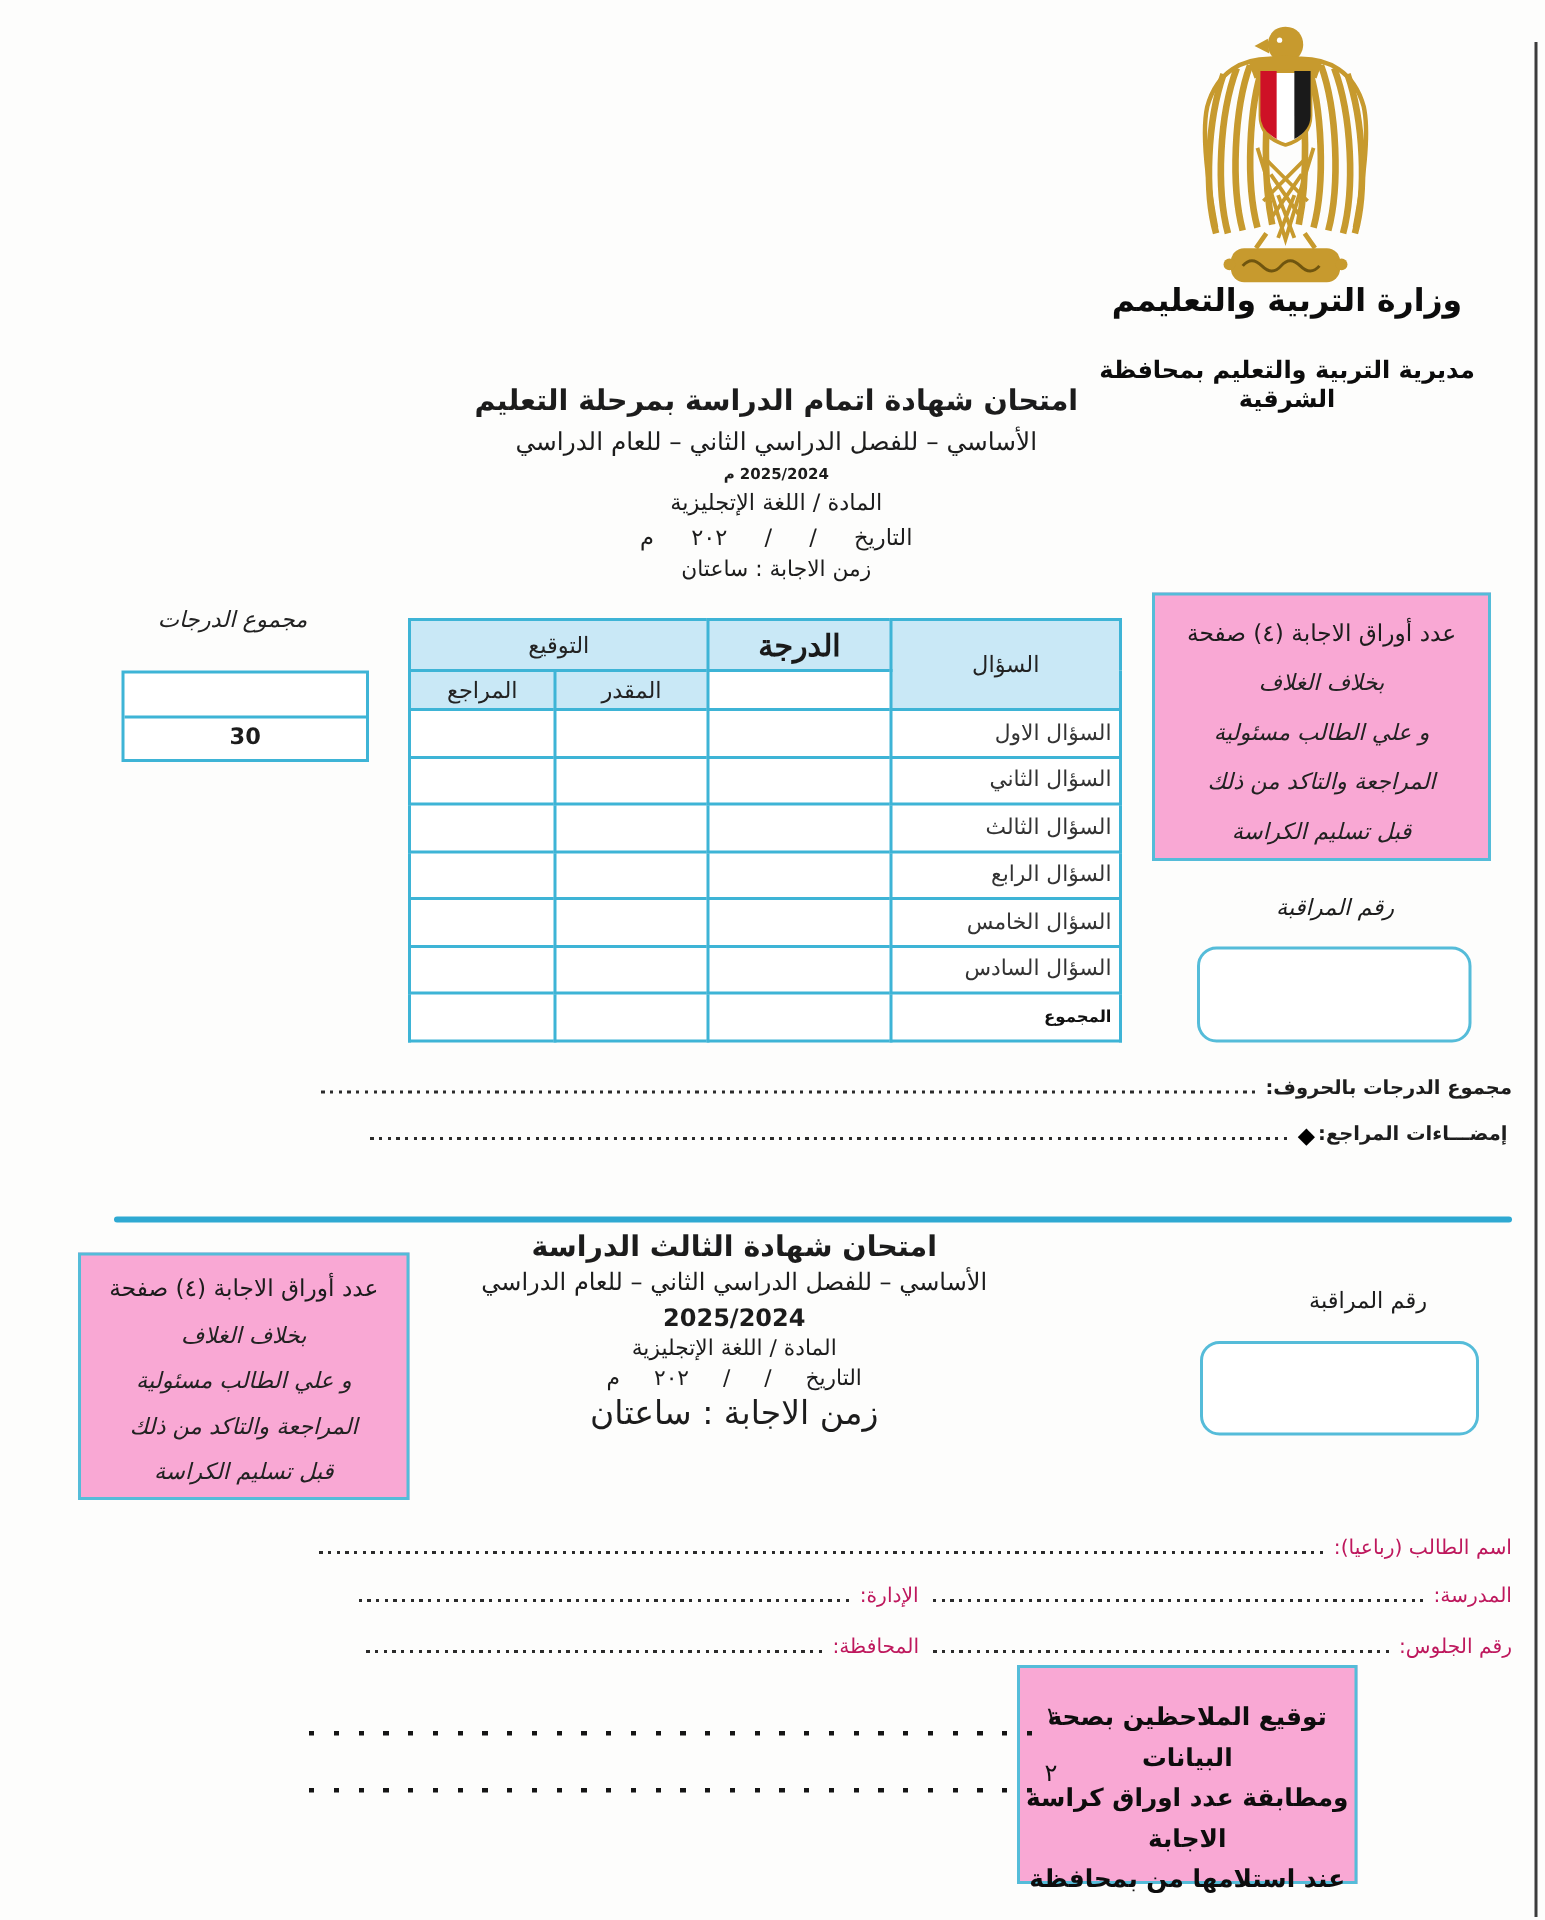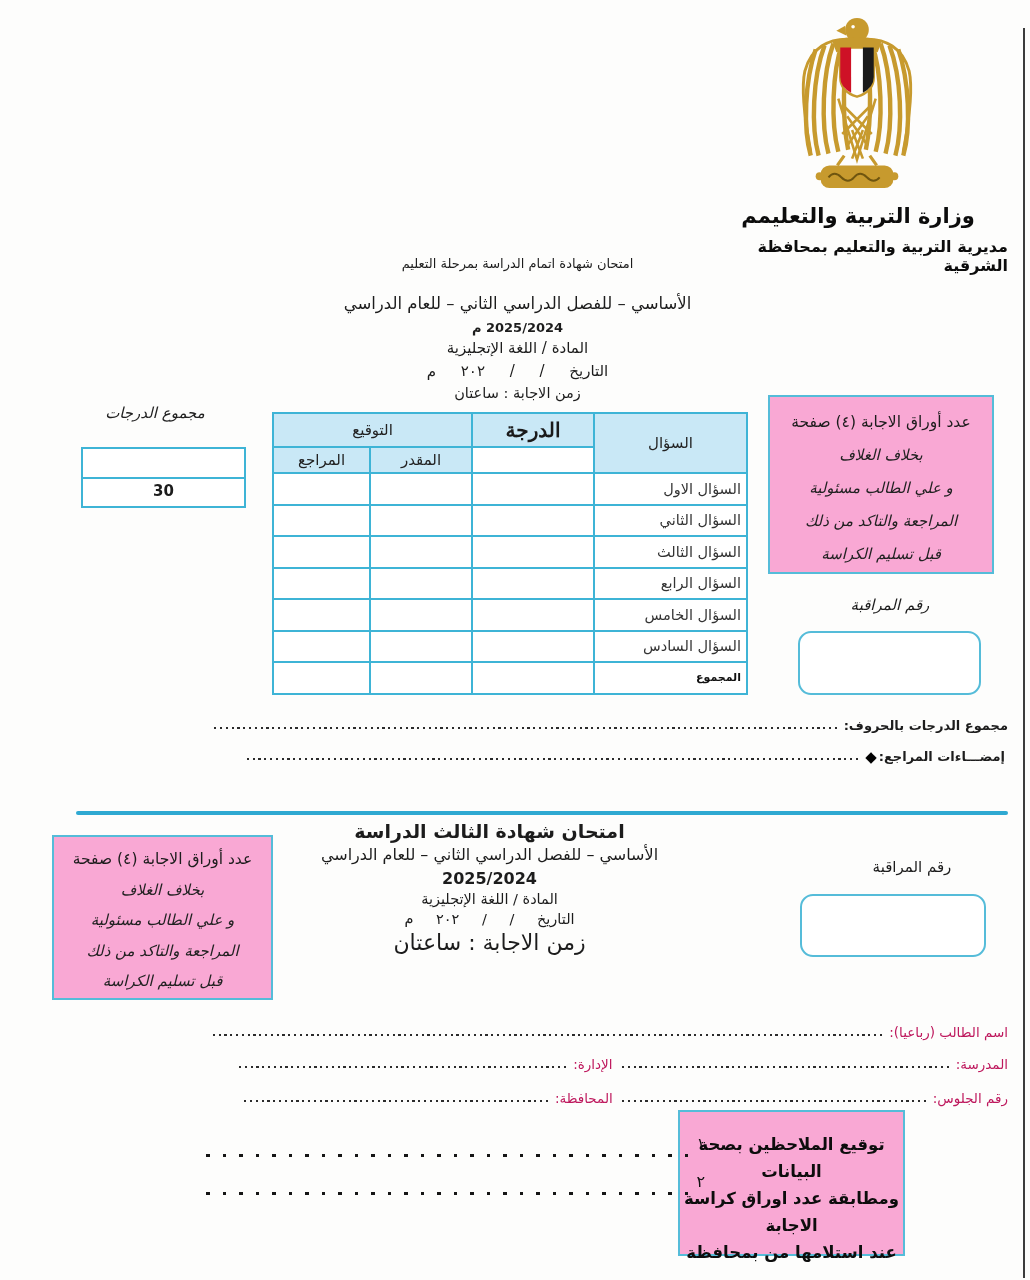--- a/index.html
+++ b/index.html
@@ -5,29 +5,29 @@
   * { margin:0; padding:0; box-sizing:border-box; }
   html,body { background:#ffffff; }
   body { font-family:"DejaVu Sans", sans-serif; color:#1c1c1c; }
   .page { position:relative; width:1030px; height:1280px; background:#fdfdfc; overflow:hidden; direction:rtl; margin:0 auto; }
   .abs { position:absolute; }
 
   
   .edge-line { left:1023px; top:28px; width:2px; height:1250px; background:#3c3c3c; }
 
   
-  .ministry-block { right:22px; top:204px; width:300px; text-align:center; }
+  .ministry-block { right:22px; top:188px; width:300px; text-align:center; }
   .ministry-l1 { font-size:21px; font-weight:bold; letter-spacing:.5px; color:#0c0c0c; }
-  .ministry-l2 { font-size:16px; font-weight:bold; margin-top:9px; color:#0c0c0c;text-align:right; }
+  .ministry-l2 { font-size:16px; font-weight:bold; margin-top:25px; color:#0c0c0c; }
 
   
   .exam-top { left:295px; top:256px; width:445px; text-align:center; }
-  .exam-top .t1 { font-size:13px; font-weight:normal; margin-bottom:23px; }
+  .exam-top .t1 { font-size:19px; font-weight:bold; margin-bottom:7px; }
   .exam-top .t2 { font-size:16.5px; margin-bottom:7px; }
-  .exam-top .t3 { font-size:13px; font-weight:600; margin-bottom:4px; }
+  .exam-top .t3 { font-size:10px; font-weight:600; margin-bottom:4px; }
   .exam-top .t4 { font-size:15px; margin-bottom:5px; }
   .exam-top .t5 { font-size:15px; word-spacing:20px; margin-bottom:5px; }
   .exam-top .t6 { font-size:14.5px; }
 
   
   .totals-label { left:85px; top:404px; width:140px; text-align:center; font-style:italic; font-size:15px; color:#222; }
   .totals-box { left:81px; top:447px; width:165px; height:61px; border:2.5px solid #3eb4d6; background:#fff; }
   .totals-box .row-top { height:30px; border-bottom:2.5px solid #3eb4d6; }
   .totals-box .row-val { height:28px; text-align:center; font-size:15px; font-weight:600; padding-top:3px; }
 

